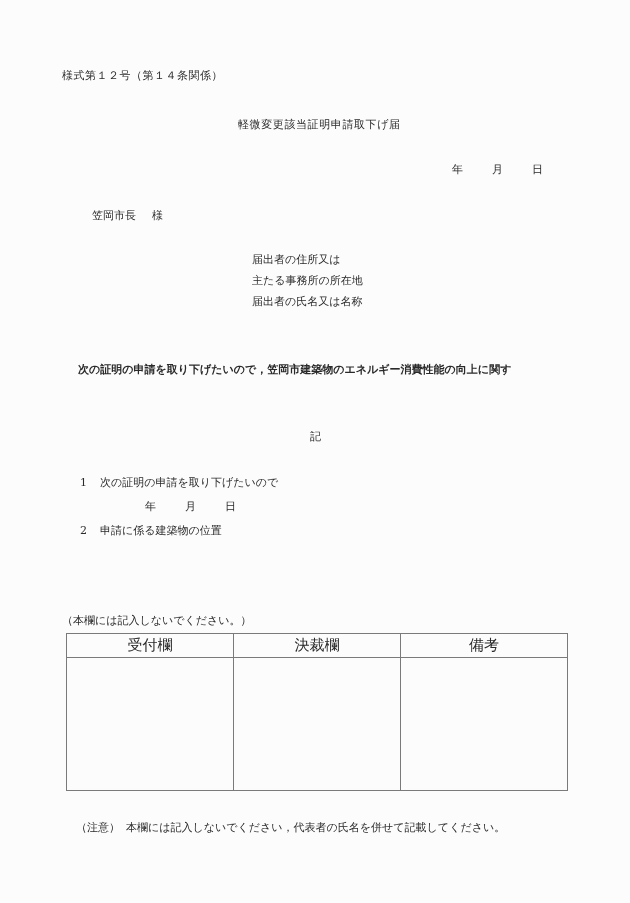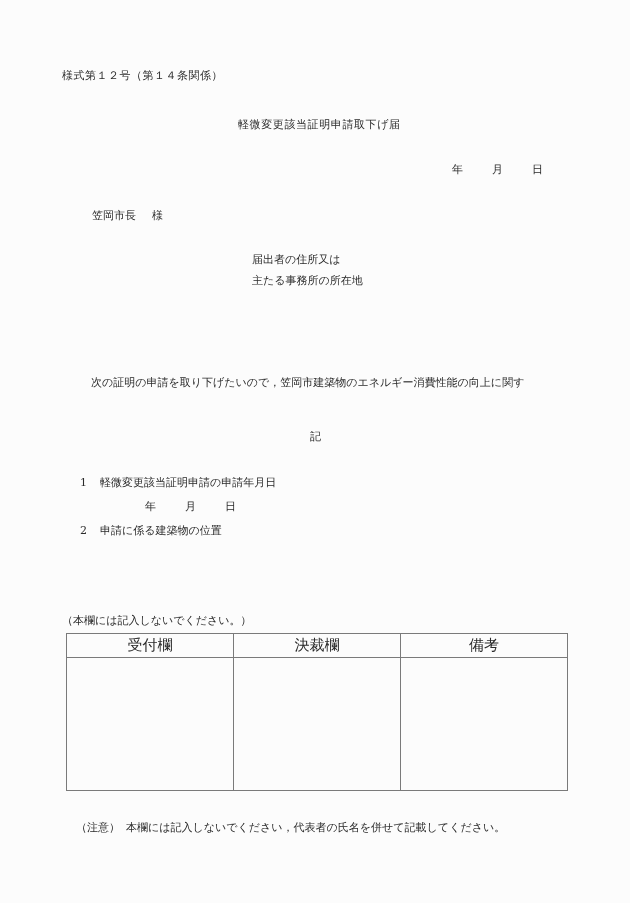--- a/index.html
+++ b/index.html
@@ -21,21 +21,21 @@
     .doc-title { left: 226px; top: 118px; letter-spacing: 0.6px; padding-left: 12px; }
     .date-line { left: 452px; top: 163px; }
     .date-line span { display: inline-block; }
     .date-line .g1 { width: 40px; }
     .date-line .g2 { width: 40px; }
     .addressee { left: 92px; top: 209px; }
     .addressee .honor { margin-left: 16px; }
     .applicant-fields { left: 252px; top: 253px; }
     .applicant-fields div { height: 21px; line-height: 14px; }
     .body-text { left: 62px; top: 357px; width: 520px; white-space: normal; line-height: 25px; }
-    .body-text p { margin: 13px; }
+    .body-text p { margin: 0; font-weight: bold; }
     .body-text .indent { text-indent: 16px; }
     .ki { left: 310px; top: 430px; }
     .item1 { left: 80px; top: 476px; }
     .item1 .num, .item2 .num { display: inline-block; width: 20px; }
     .item1-date { left: 145px; top: 500px; }
     .item1-date span { display: inline-block; width: 40px; }
     .item2 { left: 80px; top: 524px; }
     .note-above { left: 62px; top: 614px; }
     table.reception {
       position: absolute;
@@ -71,30 +71,31 @@
   <span class="g1">年</span><span class="g2">月</span><span>日</span>
 </div>
 
 <div class="abs addressee">
   <span>笠岡市長</span><span class="honor">様</span>
 </div>
 
 <div class="abs applicant-fields">
   <div>届出者の住所又は</div>
   <div>主たる事務所の所在地</div>
+  <div>届出者の氏名又は名称</div>
 </div>
 
 <div class="abs body-text">
   <p class="indent">次の証明の申請を取り下げたいので，笠岡市建築物のエネルギー消費性能の向上に関す</p>
 </div>
 
 <div class="abs ki">記</div>
 
 <div class="abs item1">
-  <span class="num">1</span><span>軽微変更該当証明申請の申請年月日</span>
+  <span class="num">1</span><span>次の証明の申請を取り下げたいので</span>
 </div>
 
 <div class="abs item1-date">
   <span>年</span><span>月</span><span>日</span>
 </div>
 
 <div class="abs item2">
   <span class="num">2</span><span>申請に係る建築物の位置</span>
 </div>
 

